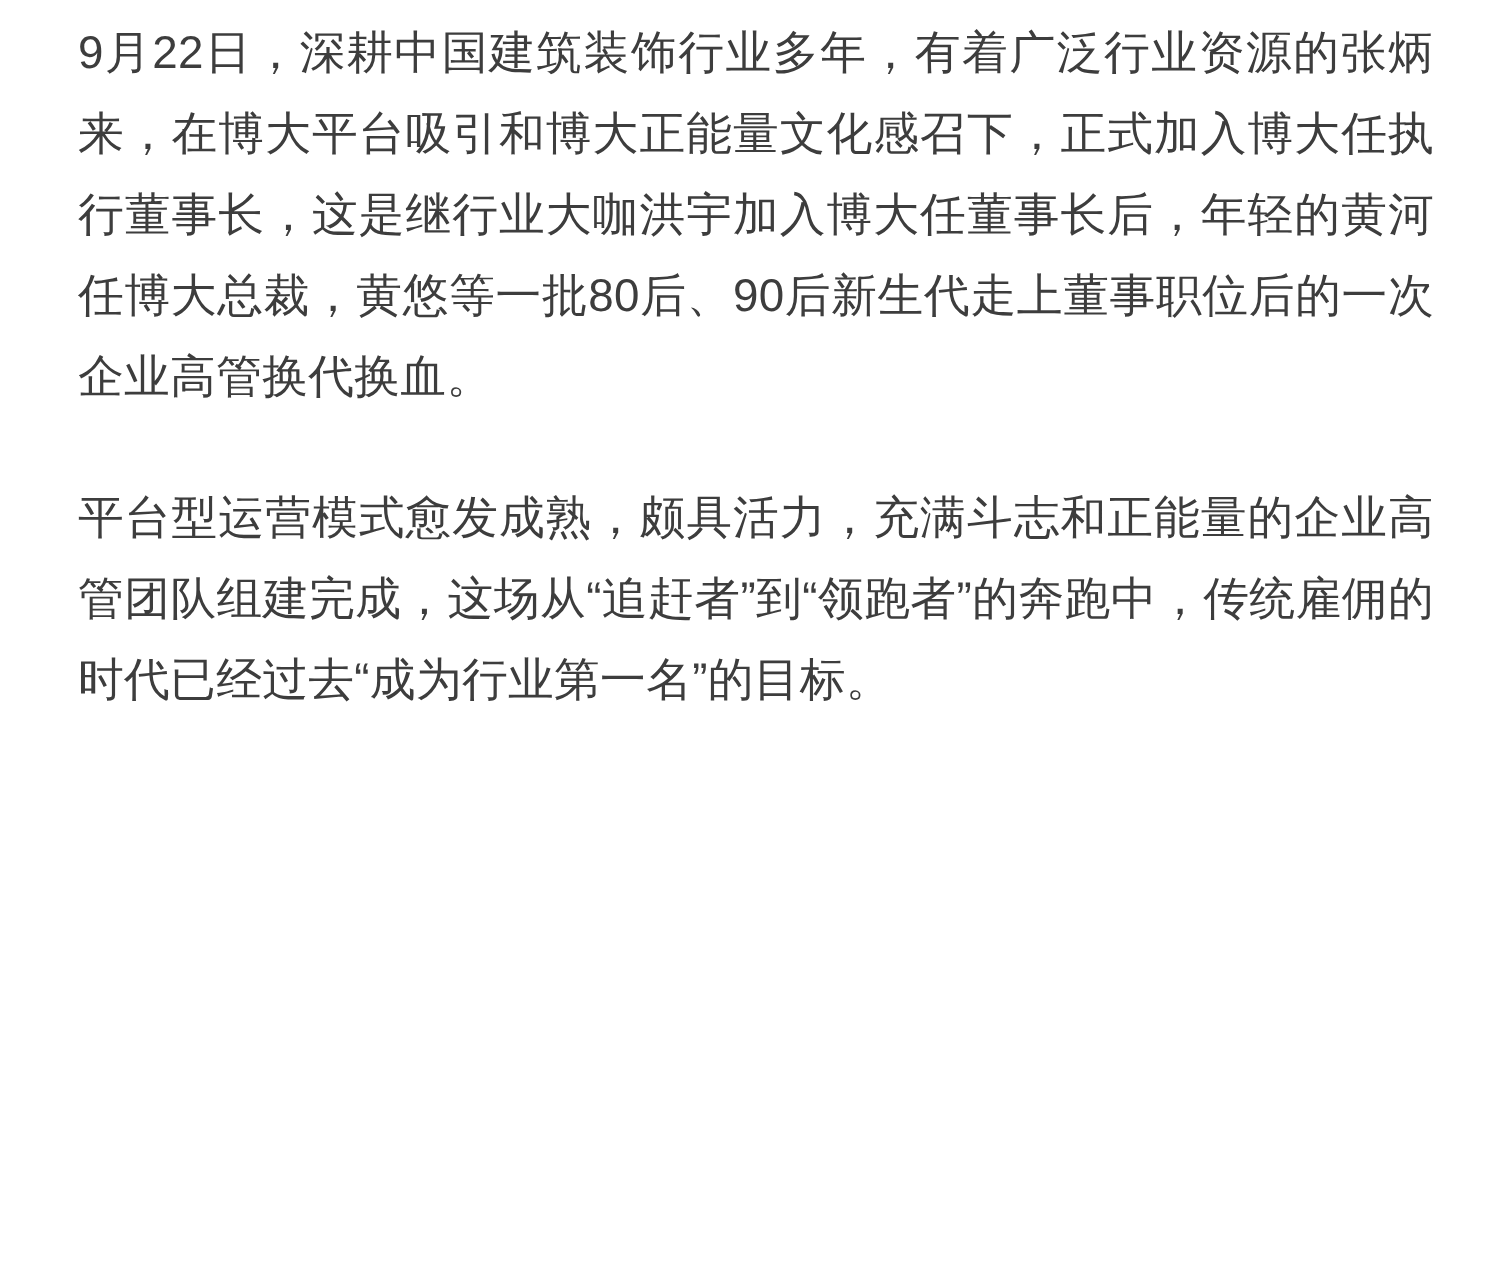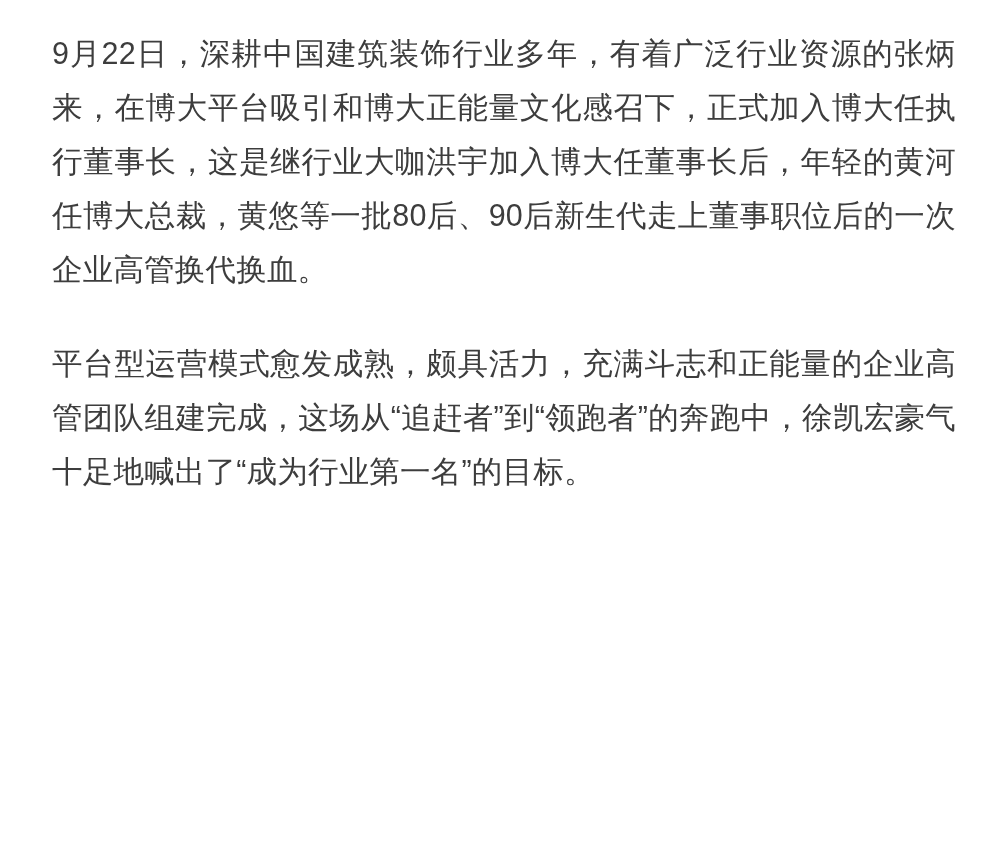--- a/index.html
+++ b/index.html
@@ -11,21 +11,21 @@
     width: 1000px;
     height: 844px;
     font-family: "Liberation Sans", "DejaVu Sans", sans-serif;
     color: #3c3c3c;
     overflow: hidden;
   }
   .article {
     box-sizing: border-box;
     width: 1000px;
     height: 799px;
-    padding: 26px 44px 0 52px;
+    padding: 8px 44px 0 52px;
     background: #ffffff;
   }
   .para {
     font-size: 30.5px;
     line-height: 54px;
     letter-spacing: 0.2px;
     text-align: justify;
     text-justify: inter-ideograph;
     color: #3d3d3d;
     margin: 0 0 40px 0;
@@ -33,14 +33,14 @@
   }
   .para:last-child {
     margin-bottom: 0;
   }
 </style>
 </head>
 <body>
 
 <div class="article">
   <p class="para">9月22日，深耕中国建筑装饰行业多年，有着广泛行业资源的张炳来，在博大平台吸引和博大正能量文化感召下，正式加入博大任执行董事长，这是继行业大咖洪宇加入博大任董事长后，年轻的黄河任博大总裁，黄悠等一批80后、90后新生代走上董事职位后的一次企业高管换代换血。</p>
-  <p class="para">平台型运营模式愈发成熟，颇具活力，充满斗志和正能量的企业高管团队组建完成，这场从“追赶者”到“领跑者”的奔跑中，徐凯宏豪气十足地喊出了“成为行业第一名”的目标。</p>
+  <p class="para">平台型运营模式愈发成熟，颇具活力，充满斗志和正能量的企业高管团队组建完成，这场从“追赶者”到“领跑者”的奔跑中，传统雇佣的时代已经过去“成为行业第一名”的目标。</p>
 </div>
 
 </body></html>

